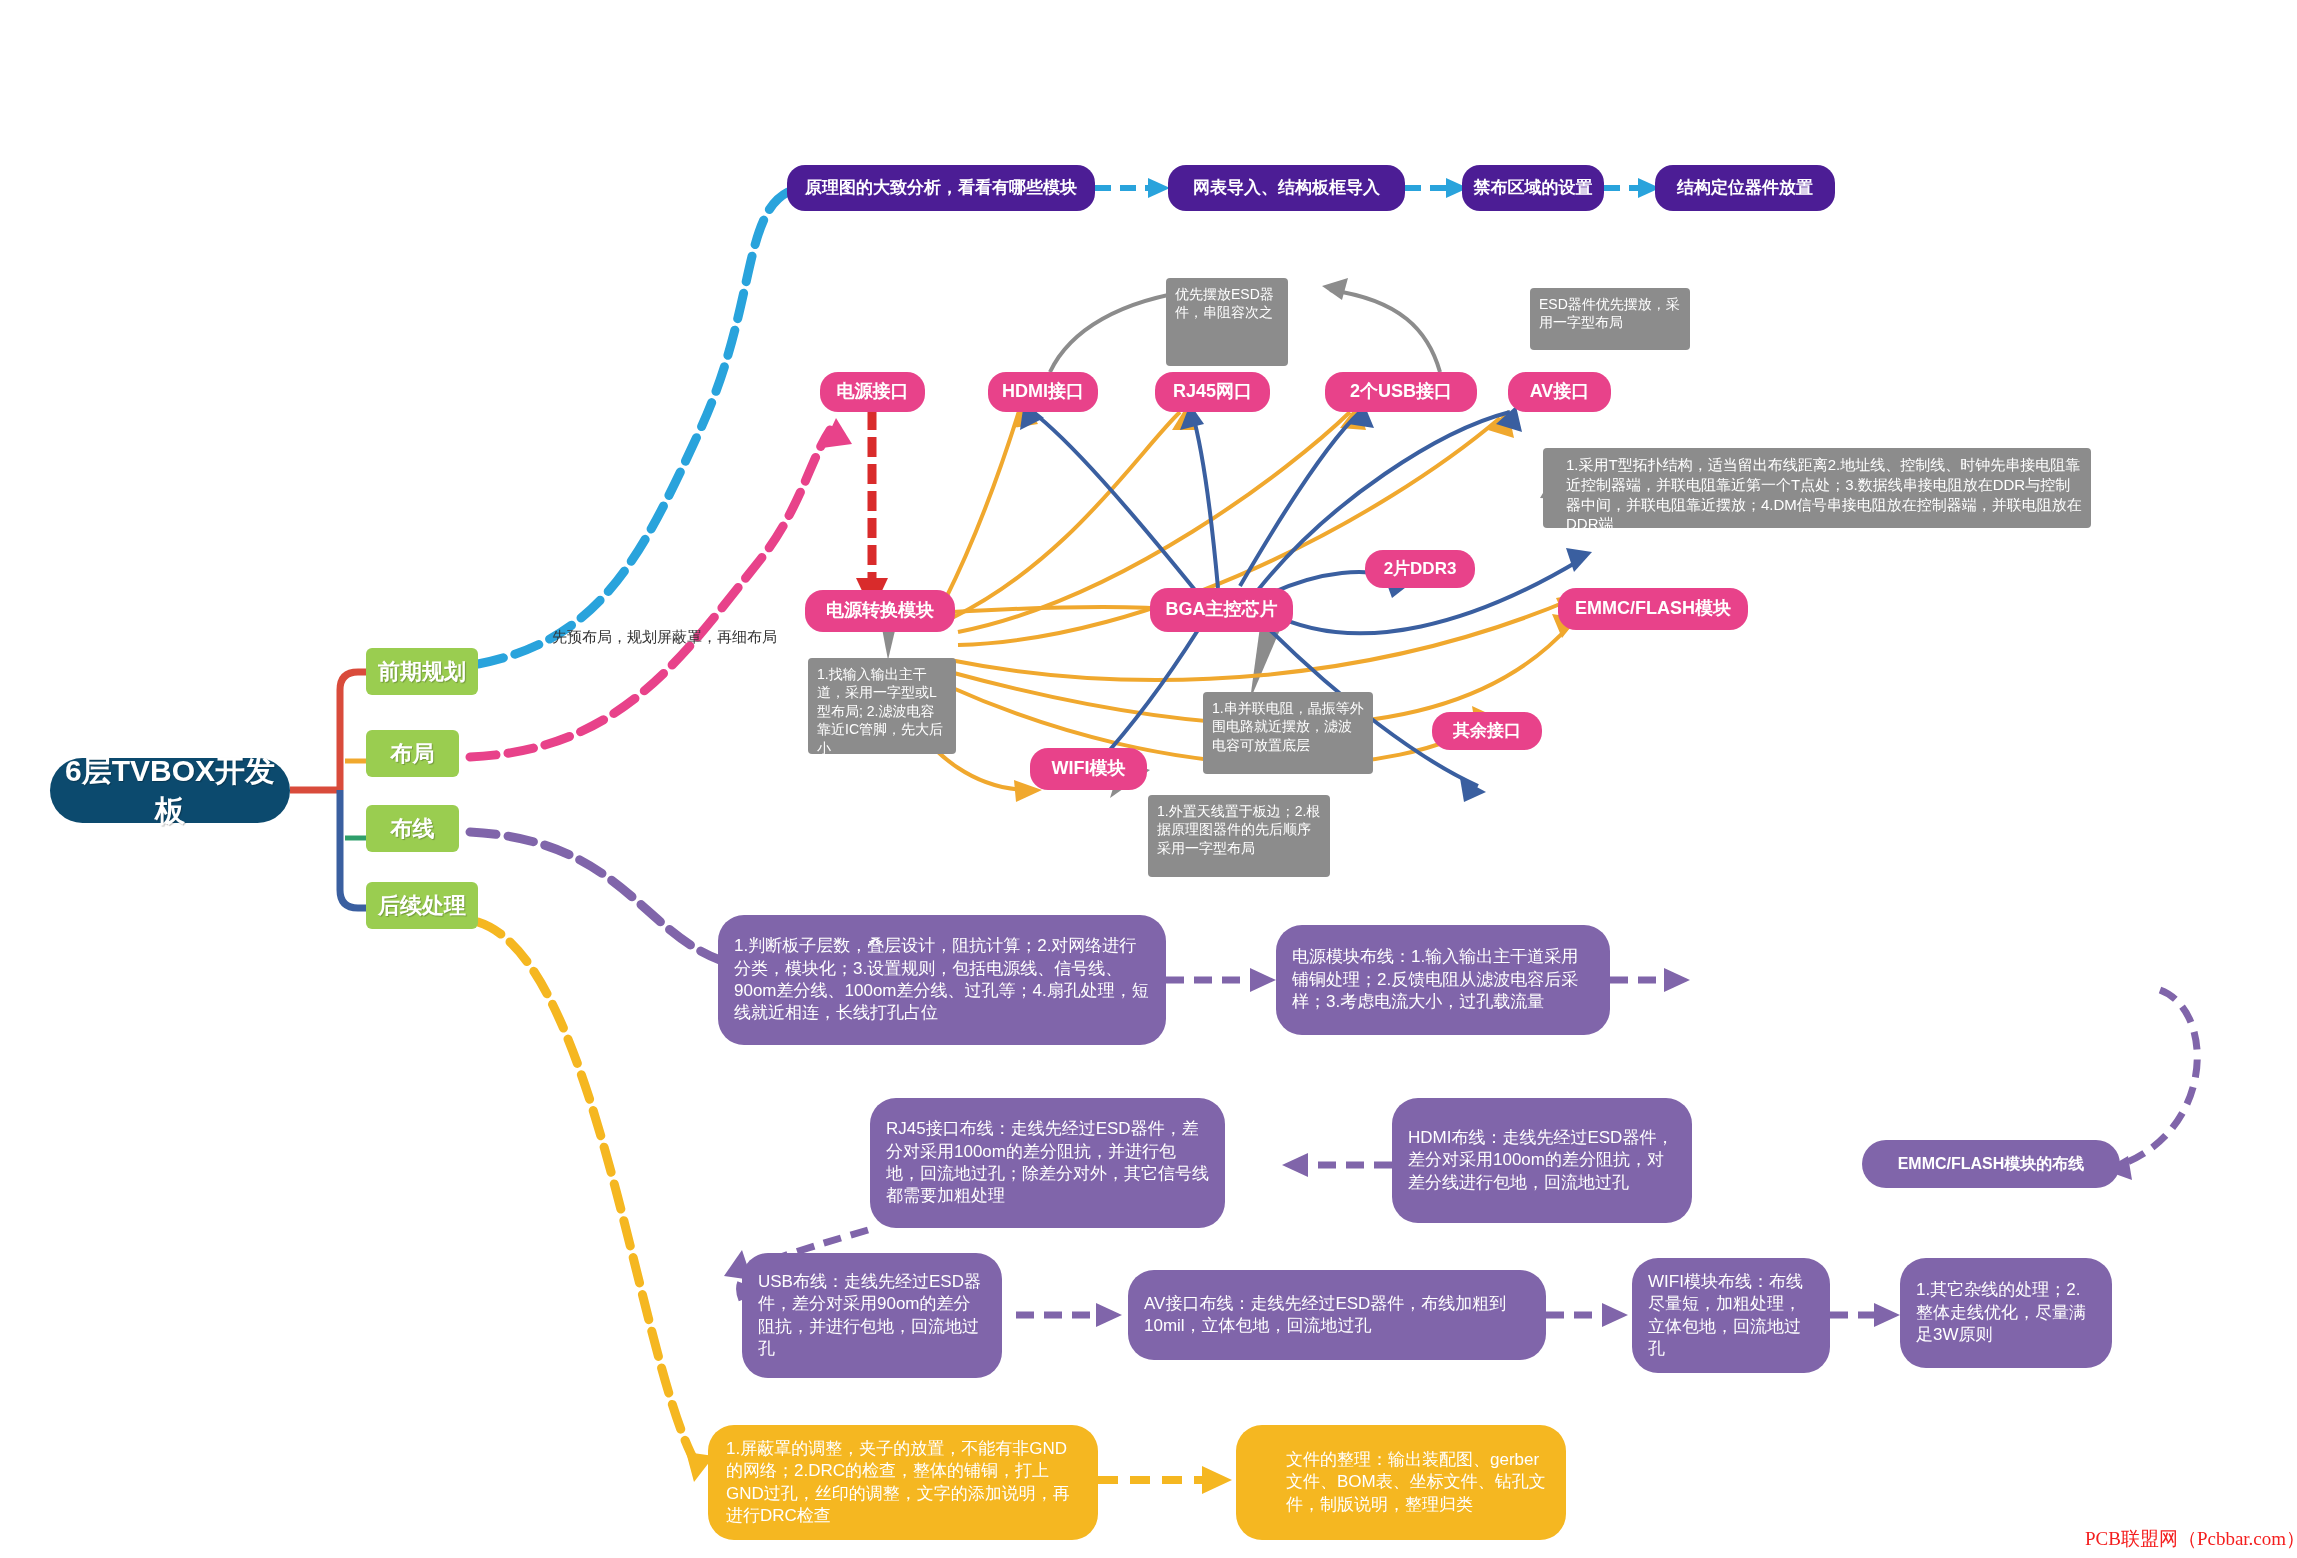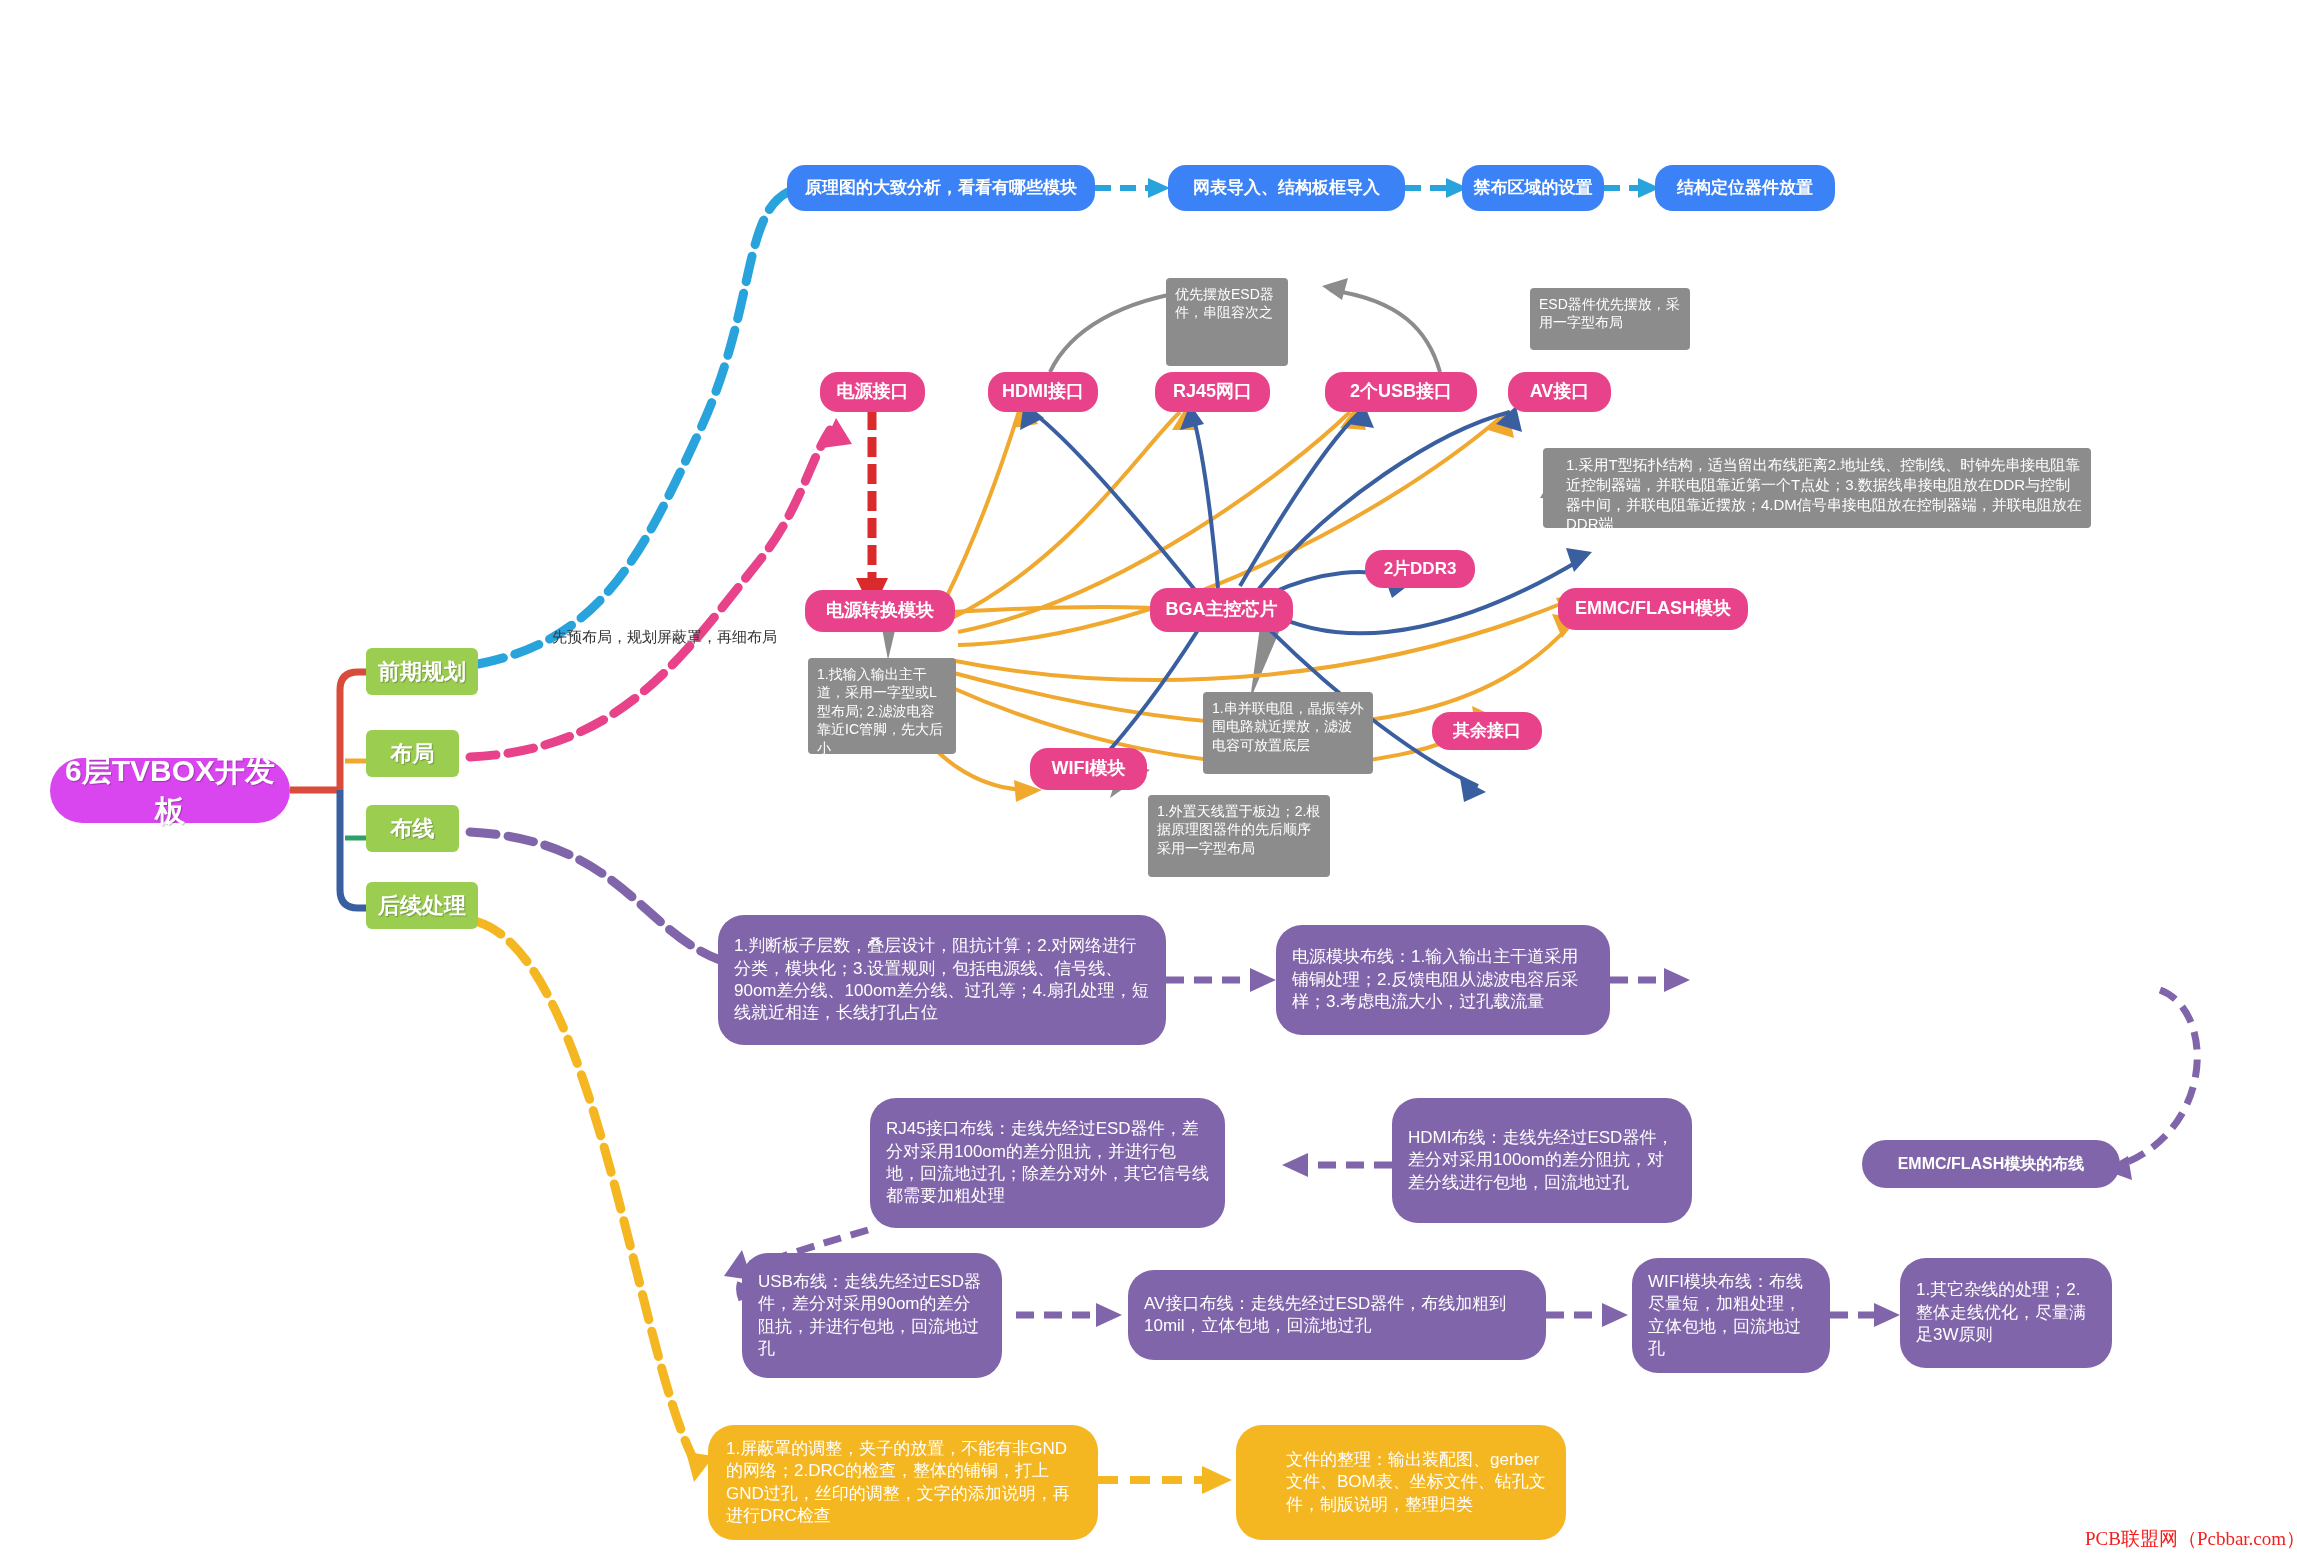--- a/index.html
+++ b/index.html
@@ -2,27 +2,27 @@
 <html><head>
 <meta charset="utf-8">
 <style>
   html,body{margin:0;padding:0;background:#ffffff;}
   body{font-family:"Liberation Sans","DejaVu Sans",sans-serif;}
   #canvas{position:relative;width:2297px;height:1558px;background:#fff;overflow:hidden;}
   .node{position:absolute;box-sizing:border-box;display:flex;align-items:center;justify-content:center;text-align:center;color:#fff;line-height:1.32;}
   .node span{display:block;width:100%;padding:0 10px;box-sizing:border-box;}
 
   
-  .root{background:#d946ef;border-radius:40px;font-size:30px;font-weight:bold;
+  .root{background:#0c4a6e;border-radius:40px;font-size:30px;font-weight:bold;
         text-shadow:1px 1px 1px rgba(0,0,0,.25);}
   
   .branch{background:#9ACD50;border-radius:6px;font-size:22px;font-weight:bold;
           text-shadow:1px 1px 1px rgba(0,0,0,.25);}
   
-  .blue{background:#3b82f6;border-radius:18px;font-size:17px;font-weight:bold;}
+  .blue{background:#4c1d95;border-radius:18px;font-size:17px;font-weight:bold;}
   
   .pink{background:#E8428A;border-radius:18px;font-size:18px;font-weight:bold;}
   .pink.sm{font-size:17px;}
   
   .grey{background:#8C8C8C;border-radius:4px;font-size:14px;color:#fff;
         align-items:flex-start;justify-content:flex-start;text-align:left;padding:7px 9px;}
   .grey span{padding:0;text-align:left;}
   .grey.big{font-size:15px;padding-left:23px;}
   
   .purple{background:#8065AA;border-radius:26px;font-size:17px;

